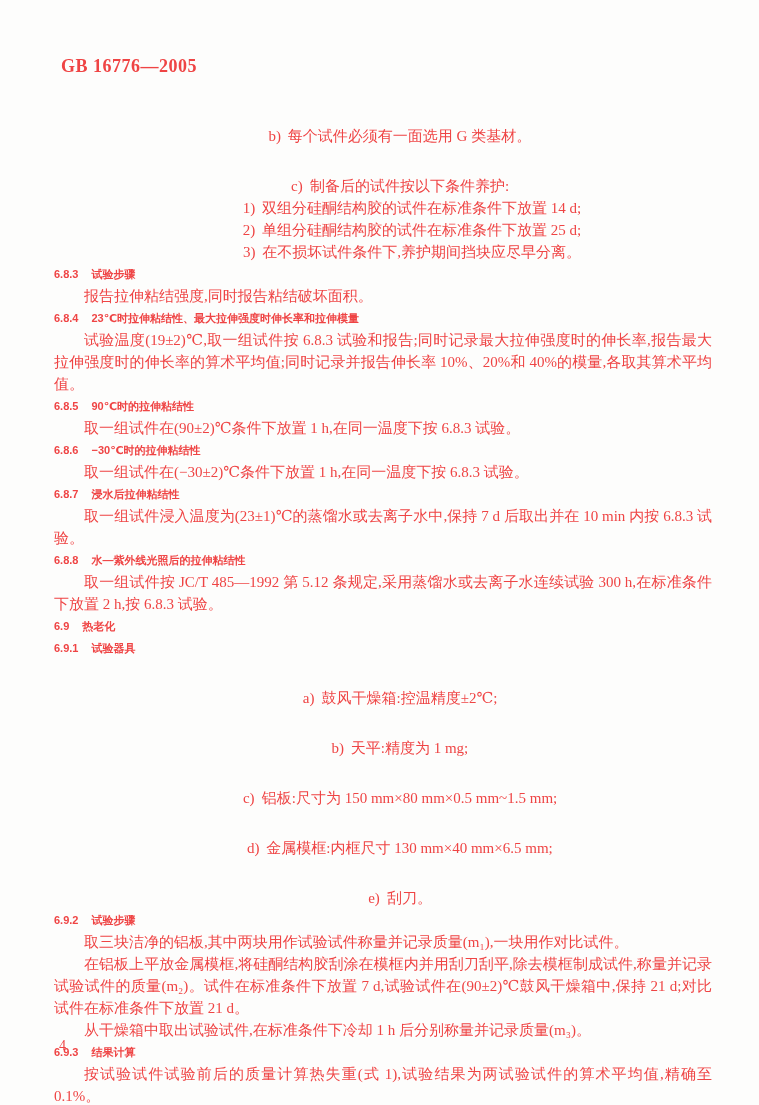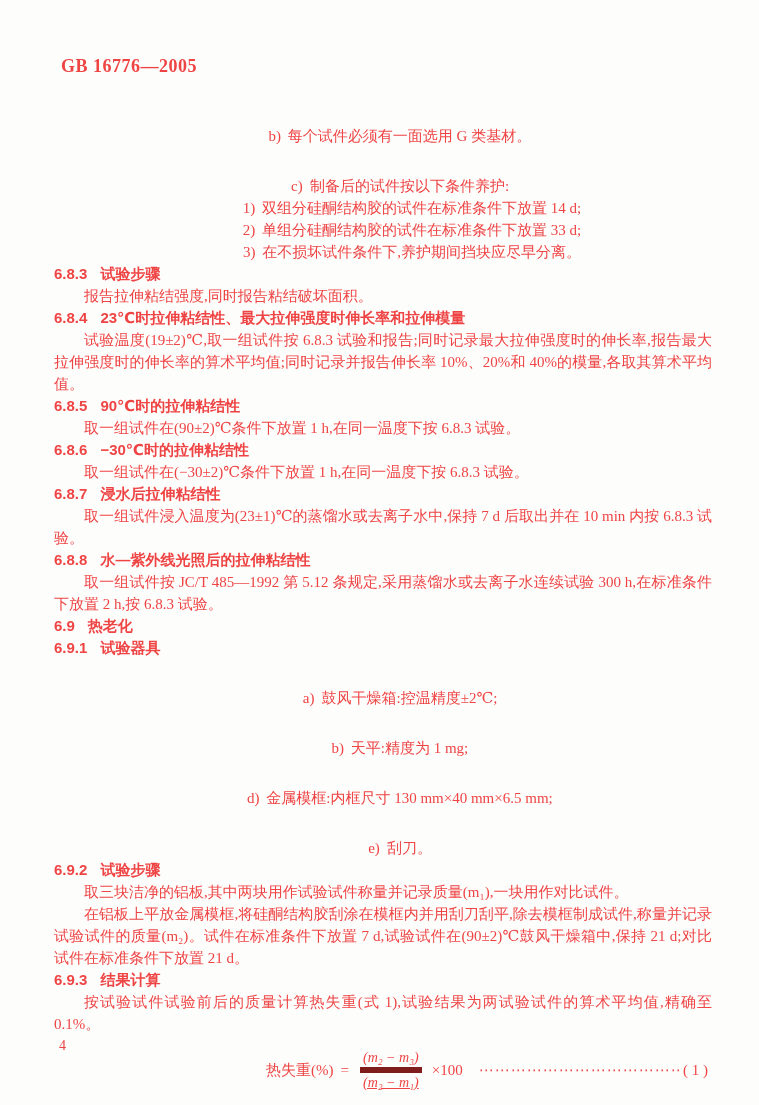--- a/index.html
+++ b/index.html
@@ -12,21 +12,21 @@
     position:absolute;left:61px;top:56px;
     font-family:"Liberation Serif","DejaVu Serif",serif;
     font-weight:bold;font-size:18px;letter-spacing:0.5px;
   }
   .content{
     position:absolute;left:54px;top:97px;width:658px;
     font-size:15px;line-height:22px;text-align:justify;
   }
   .h{
     font-family:"Liberation Sans","DejaVu Sans",sans-serif;
-    font-weight:bold;font-size:15px;text-align:left;
+    font-weight:bold;font-size:11px;text-align:left;
   }
   .h-num{display:inline-block;margin-right:13px;}
   .p{text-indent:2em;margin:0;}
   .li1{padding-left:27px;text-align:center;margin-top:28px;}
   .li2{padding-left:51px;text-align:center;}
   .li-marker{display:inline-block;min-width:26px;}
   .formula{
     display:flex;align-items:center;padding-left:212px;
     margin-top:12px;height:46px;text-align:left;
   }
@@ -60,21 +60,21 @@
     <div class="li1">
       <span class="li-marker">b)</span><span>每个试件必须有一面选用 G 类基材。</span>
     </div>
     <div class="li1">
       <span class="li-marker">c)</span><span>制备后的试件按以下条件养护:</span>
     </div>
     <div class="li2">
       <span class="li-marker">1)</span><span>双组分硅酮结构胶的试件在标准条件下放置 14 d;</span>
     </div>
     <div class="li2">
-      <span class="li-marker">2)</span><span>单组分硅酮结构胶的试件在标准条件下放置 33 d;</span>
+      <span class="li-marker">2)</span><span>单组分硅酮结构胶的试件在标准条件下放置 25 d;</span>
     </div>
     <div class="li2">
       <span class="li-marker">3)</span><span>在不损坏试件条件下,养护期间挡块应尽早分离。</span>
     </div>
 
     <div class="h">
       <span class="h-num">6.8.3</span><span>试验步骤</span>
     </div>
     <p class="p">报告拉伸粘结强度,同时报告粘结破坏面积。</p>
 
@@ -110,31 +110,35 @@
       <span class="h-num">6.9.1</span><span>试验器具</span>
     </div>
 
     <div class="li1">
       <span class="li-marker">a)</span><span>鼓风干燥箱:控温精度±2℃;</span>
     </div>
     <div class="li1">
       <span class="li-marker">b)</span><span>天平:精度为 1 mg;</span>
     </div>
     <div class="li1">
+      <span class="li-marker">c)</span><span>铝板:尺寸为 150 mm×80 mm×0.5 mm~1.5 mm;</span>
+    </div>
+    <div class="li1">
       <span class="li-marker">d)</span><span>金属模框:内框尺寸 130 mm×40 mm×6.5 mm;</span>
     </div>
     <div class="li1">
       <span class="li-marker">e)</span><span>刮刀。</span>
     </div>
 
     <div class="h">
       <span class="h-num">6.9.2</span><span>试验步骤</span>
     </div>
     <p class="p">取三块洁净的铝板,其中两块用作试验试件称量并记录质量(m₁),一块用作对比试件。</p>
     <p class="p">在铝板上平放金属模框,将硅酮结构胶刮涂在模框内并用刮刀刮平,除去模框制成试件,称量并记录试验试件的质量(m₂)。试件在标准条件下放置 7 d,试验试件在(90±2)℃鼓风干燥箱中,保持 21 d;对比试件在标准条件下放置 21 d。</p>
+    <p class="p">从干燥箱中取出试验试件,在标准条件下冷却 1 h 后分别称量并记录质量(m₃)。</p>
 
     <div class="h">
       <span class="h-num">6.9.3</span><span>结果计算</span>
     </div>
     <p class="p">按试验试件试验前后的质量计算热失重(式 1),试验结果为两试验试件的算术平均值,精确至 0.1%。</p>
 
     <div class="formula">
       <span class="f-label">热失重(%)</span>
       <span class="f-eq">=</span>
       <span class="frac">

